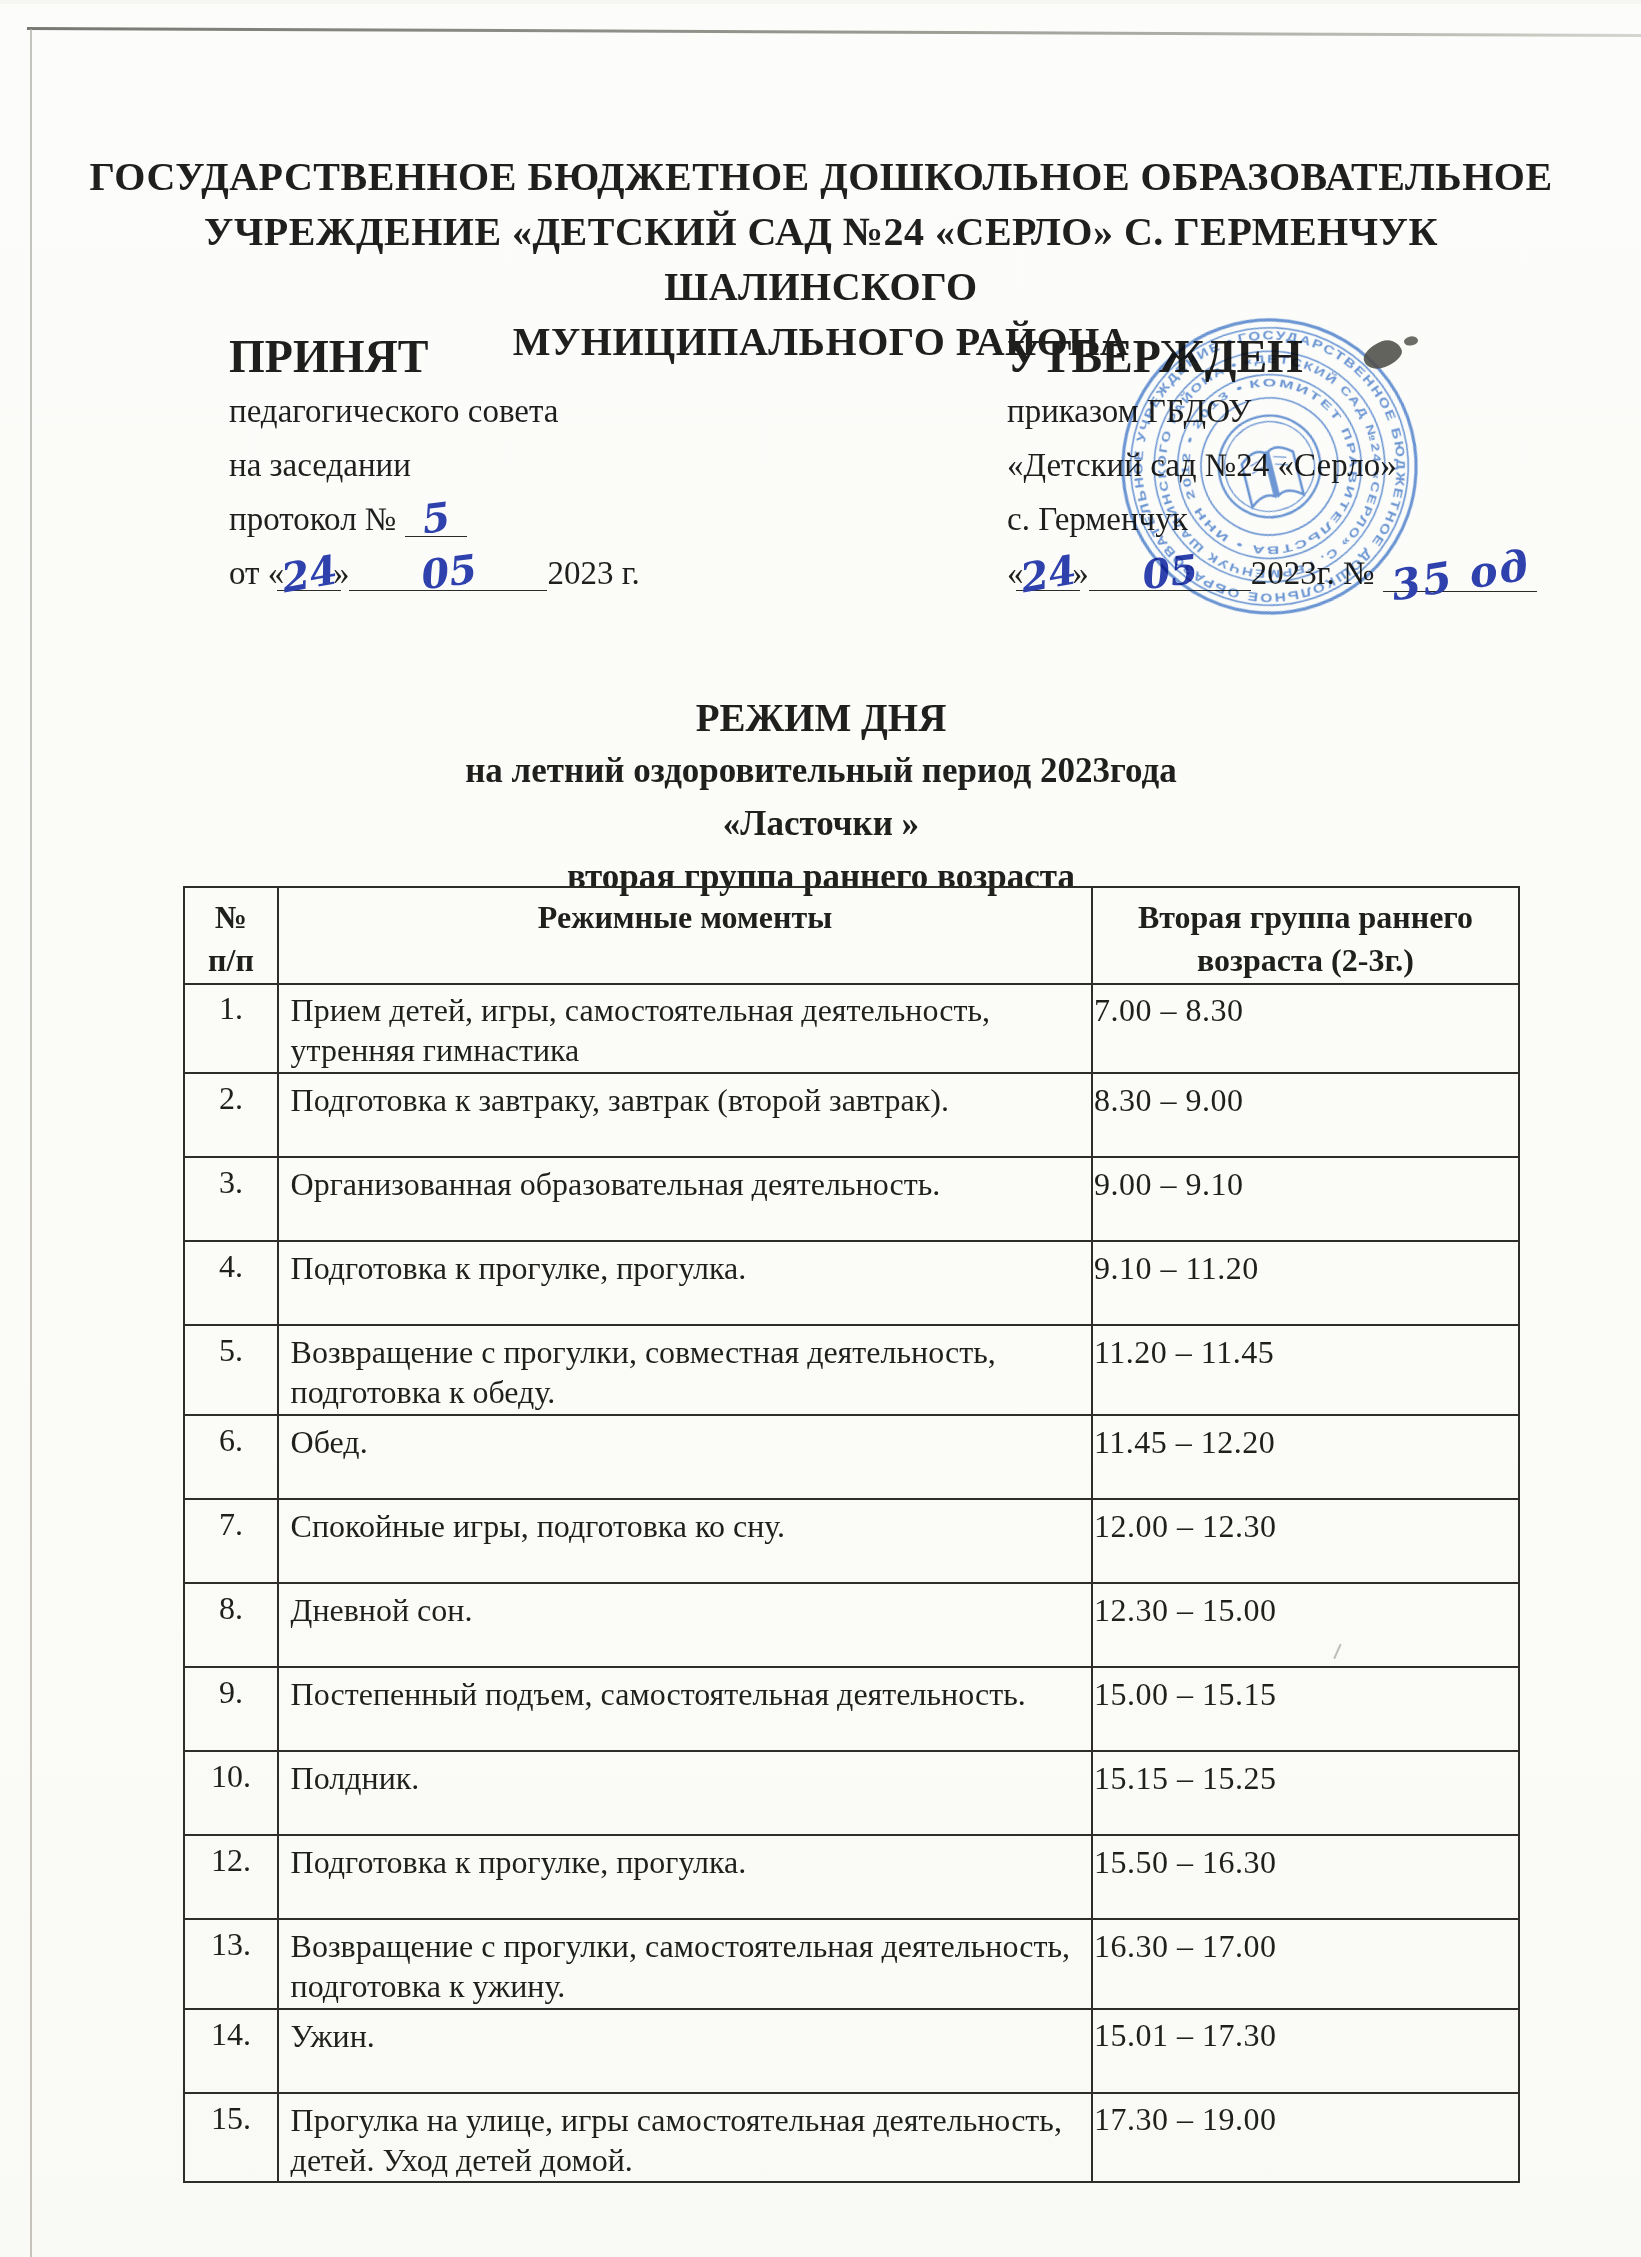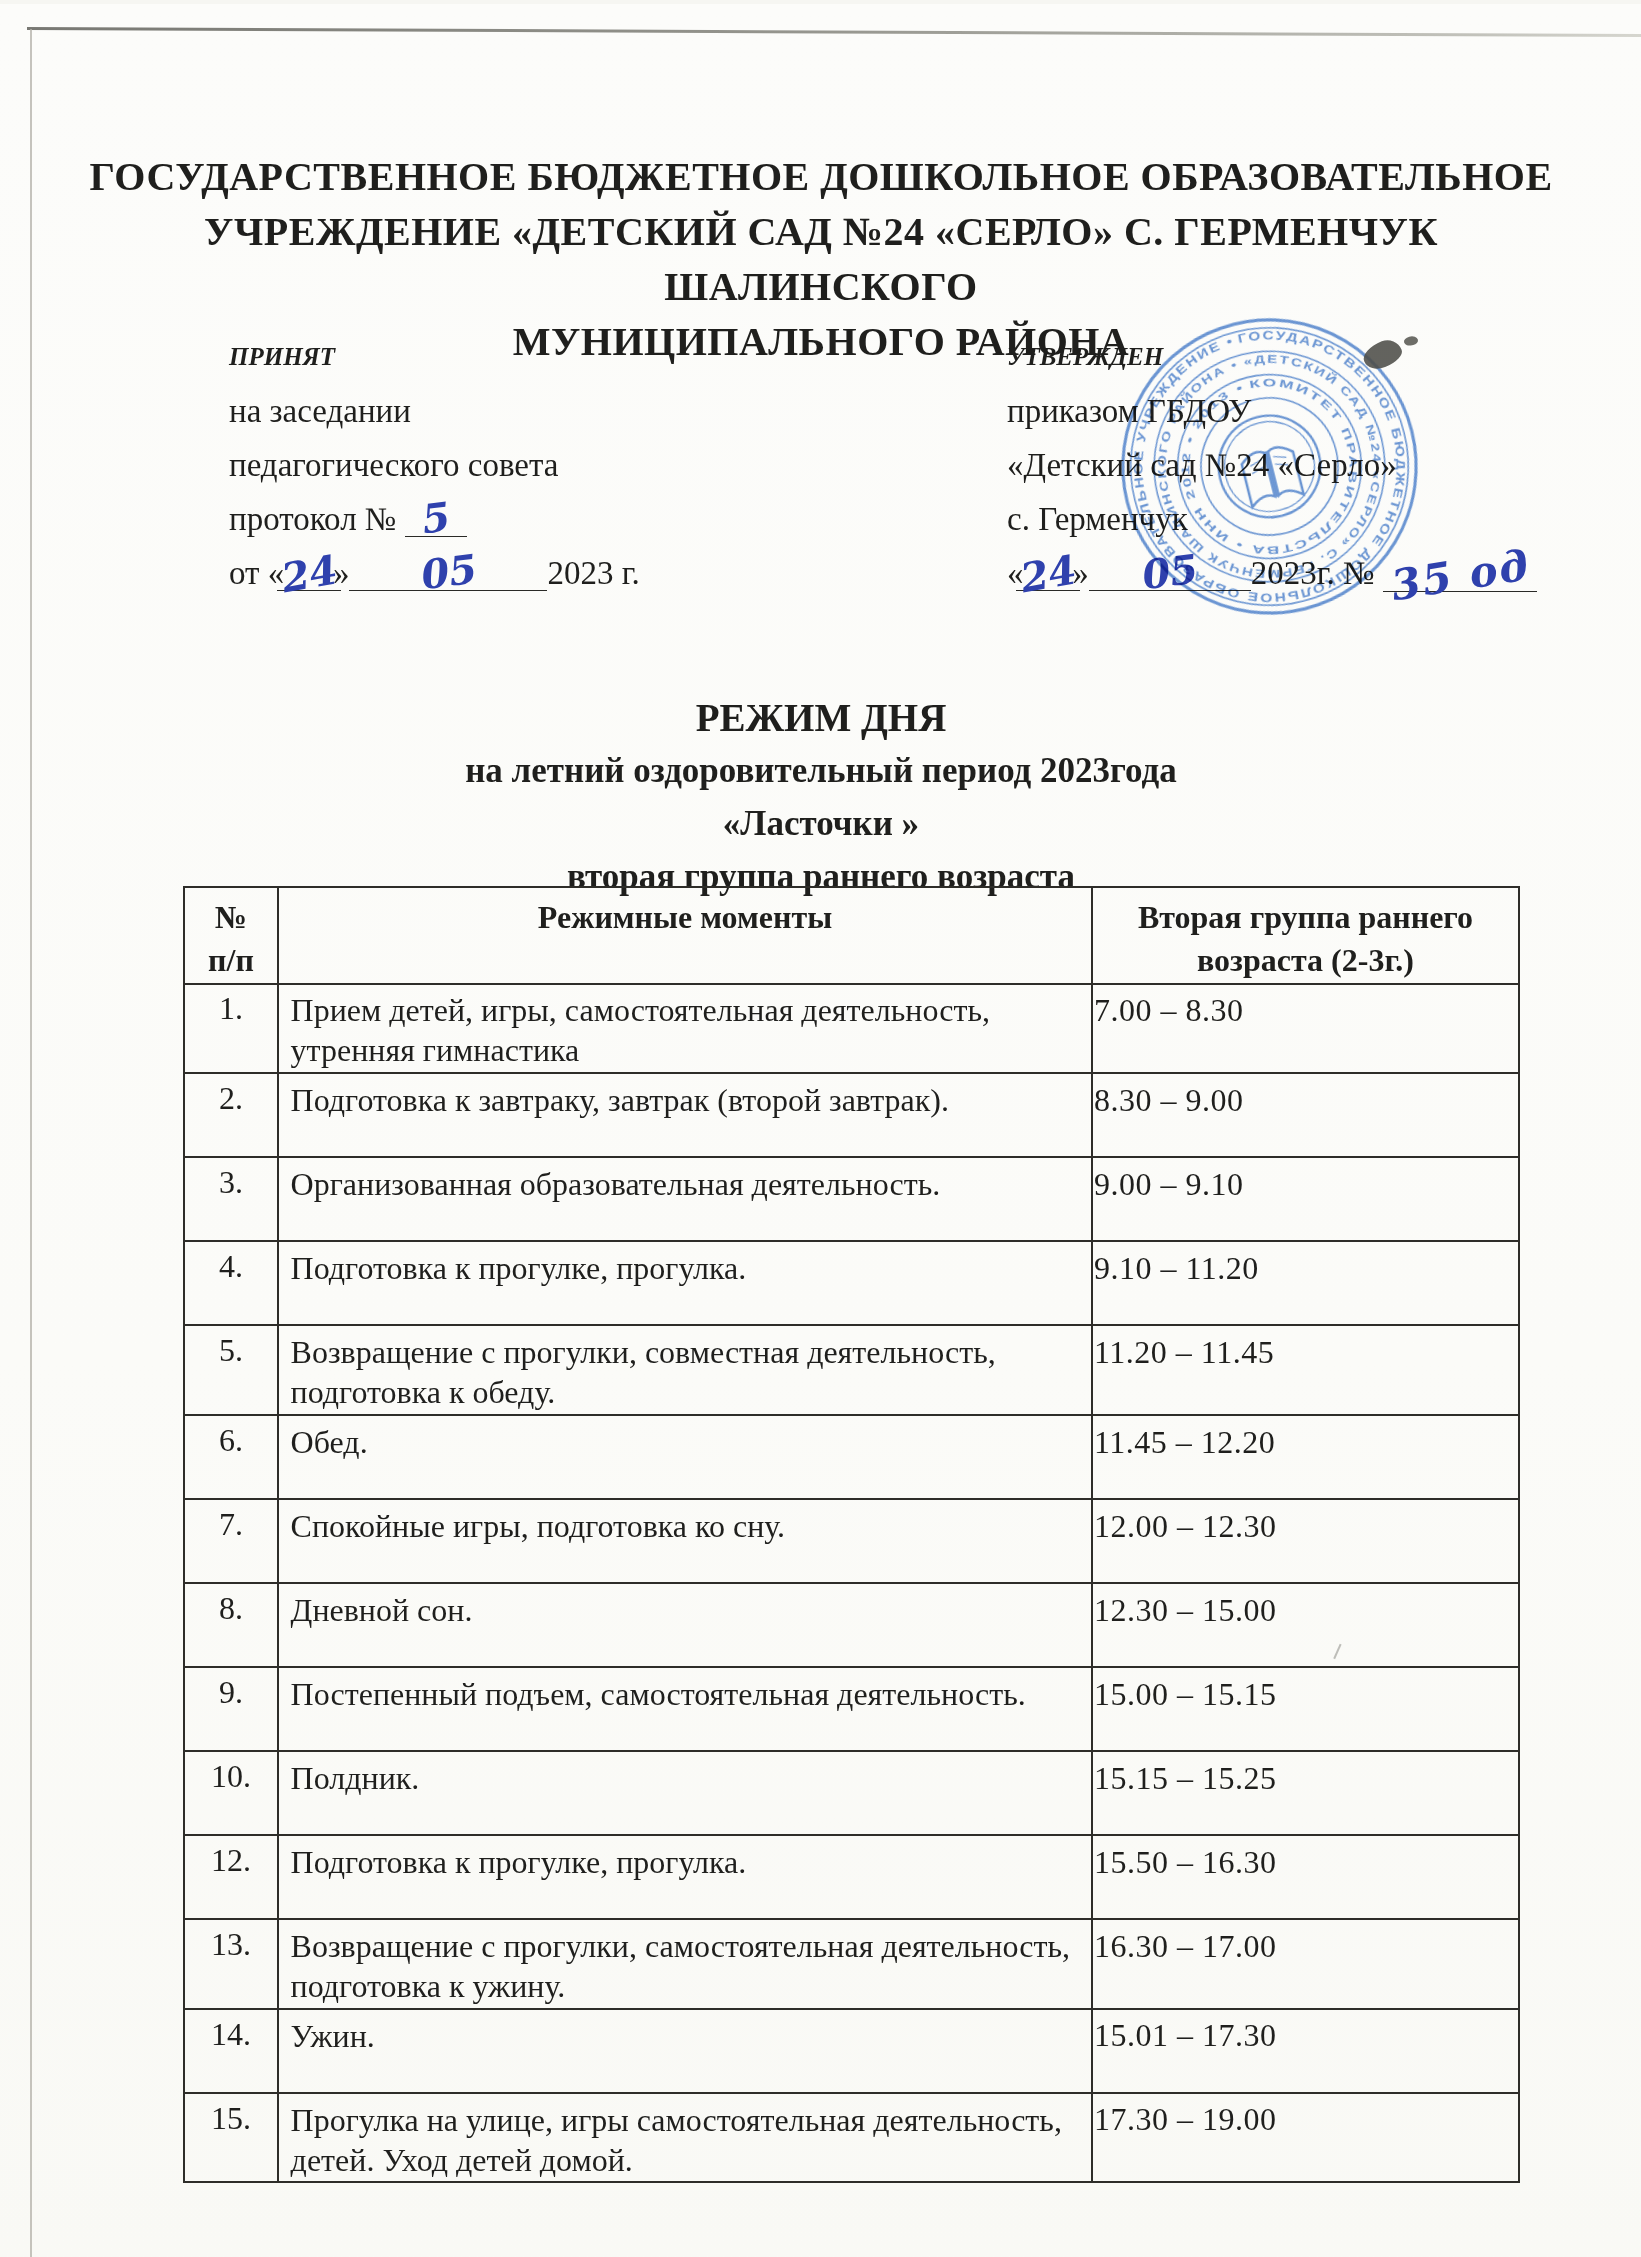--- a/index.html
+++ b/index.html
@@ -20,21 +20,21 @@
     background:#5a5a54;border-radius:50% 60% 45% 55%;transform:rotate(8deg);}
   .stray-mark{position:absolute;left:1336px;top:1641px;width:7.7px;height:16.4px;
     border-left:2.9px solid #8d8d86;transform:rotate(24deg);opacity:.55;}
 
   
   .org-header{position:absolute;top:145px;left:87px;width:1468px;text-align:center;
     font-weight:bold;font-size:40px;line-height:55px;letter-spacing:0.5px;}
 
   
   .block{position:absolute;top:326px;font-size:33px;line-height:54px;}
-  .block .b-title{font-weight:bold;font-size:25px;font-style:italic;}
+  .block .b-title{font-weight:bold;font-size:46px;}
   .accepted{left:229px;}
   .approved{left:1007px;}
   .blank{display:inline-block;border-bottom:1.9px solid #2a2a27;text-align:center;
     vertical-align:baseline;line-height:1;}
   .blank-num{width:62px;}
   .blank-day{width:64px;margin:0 -7.7px;}
   .blank-month{width:198px;}
   .blank-month-r{width:162px;}
   .blank-order{width:154px;}
   .hw{font-family:"DejaVu Serif",serif;font-style:italic;font-weight:bold;
@@ -79,22 +79,22 @@
   <div class="scan-left-line"></div>
 
   <div class="org-header">
     <div>ГОСУДАРСТВЕННОЕ БЮДЖЕТНОЕ ДОШКОЛЬНОЕ ОБРАЗОВАТЕЛЬНОЕ</div>
     <div>УЧРЕЖДЕНИЕ «ДЕТСКИЙ САД №24 «СЕРЛО» С. ГЕРМЕНЧУК ШАЛИНСКОГО</div>
     <div>МУНИЦИПАЛЬНОГО РАЙОНА</div>
   </div>
 
   <div class="block accepted">
     <div class="b-title">ПРИНЯТ</div>
+    <div>педагогического совета</div>
     <div>на заседании</div>
-    <div>педагогического совета</div>
     <div>
       <span>протокол № </span><span class="blank blank-num"><span class="hw">5</span></span>
     </div>
     <div>
       <span>от «</span><span class="blank blank-day"><span class="hw hw-day">24</span></span><span>»</span><span class="blank blank-month"><span class="hw">05</span></span><span>2023 г.</span>
     </div>
   </div>
 
   <div class="block approved">
     <div class="b-title">УТВЕРЖДЕН</div>

